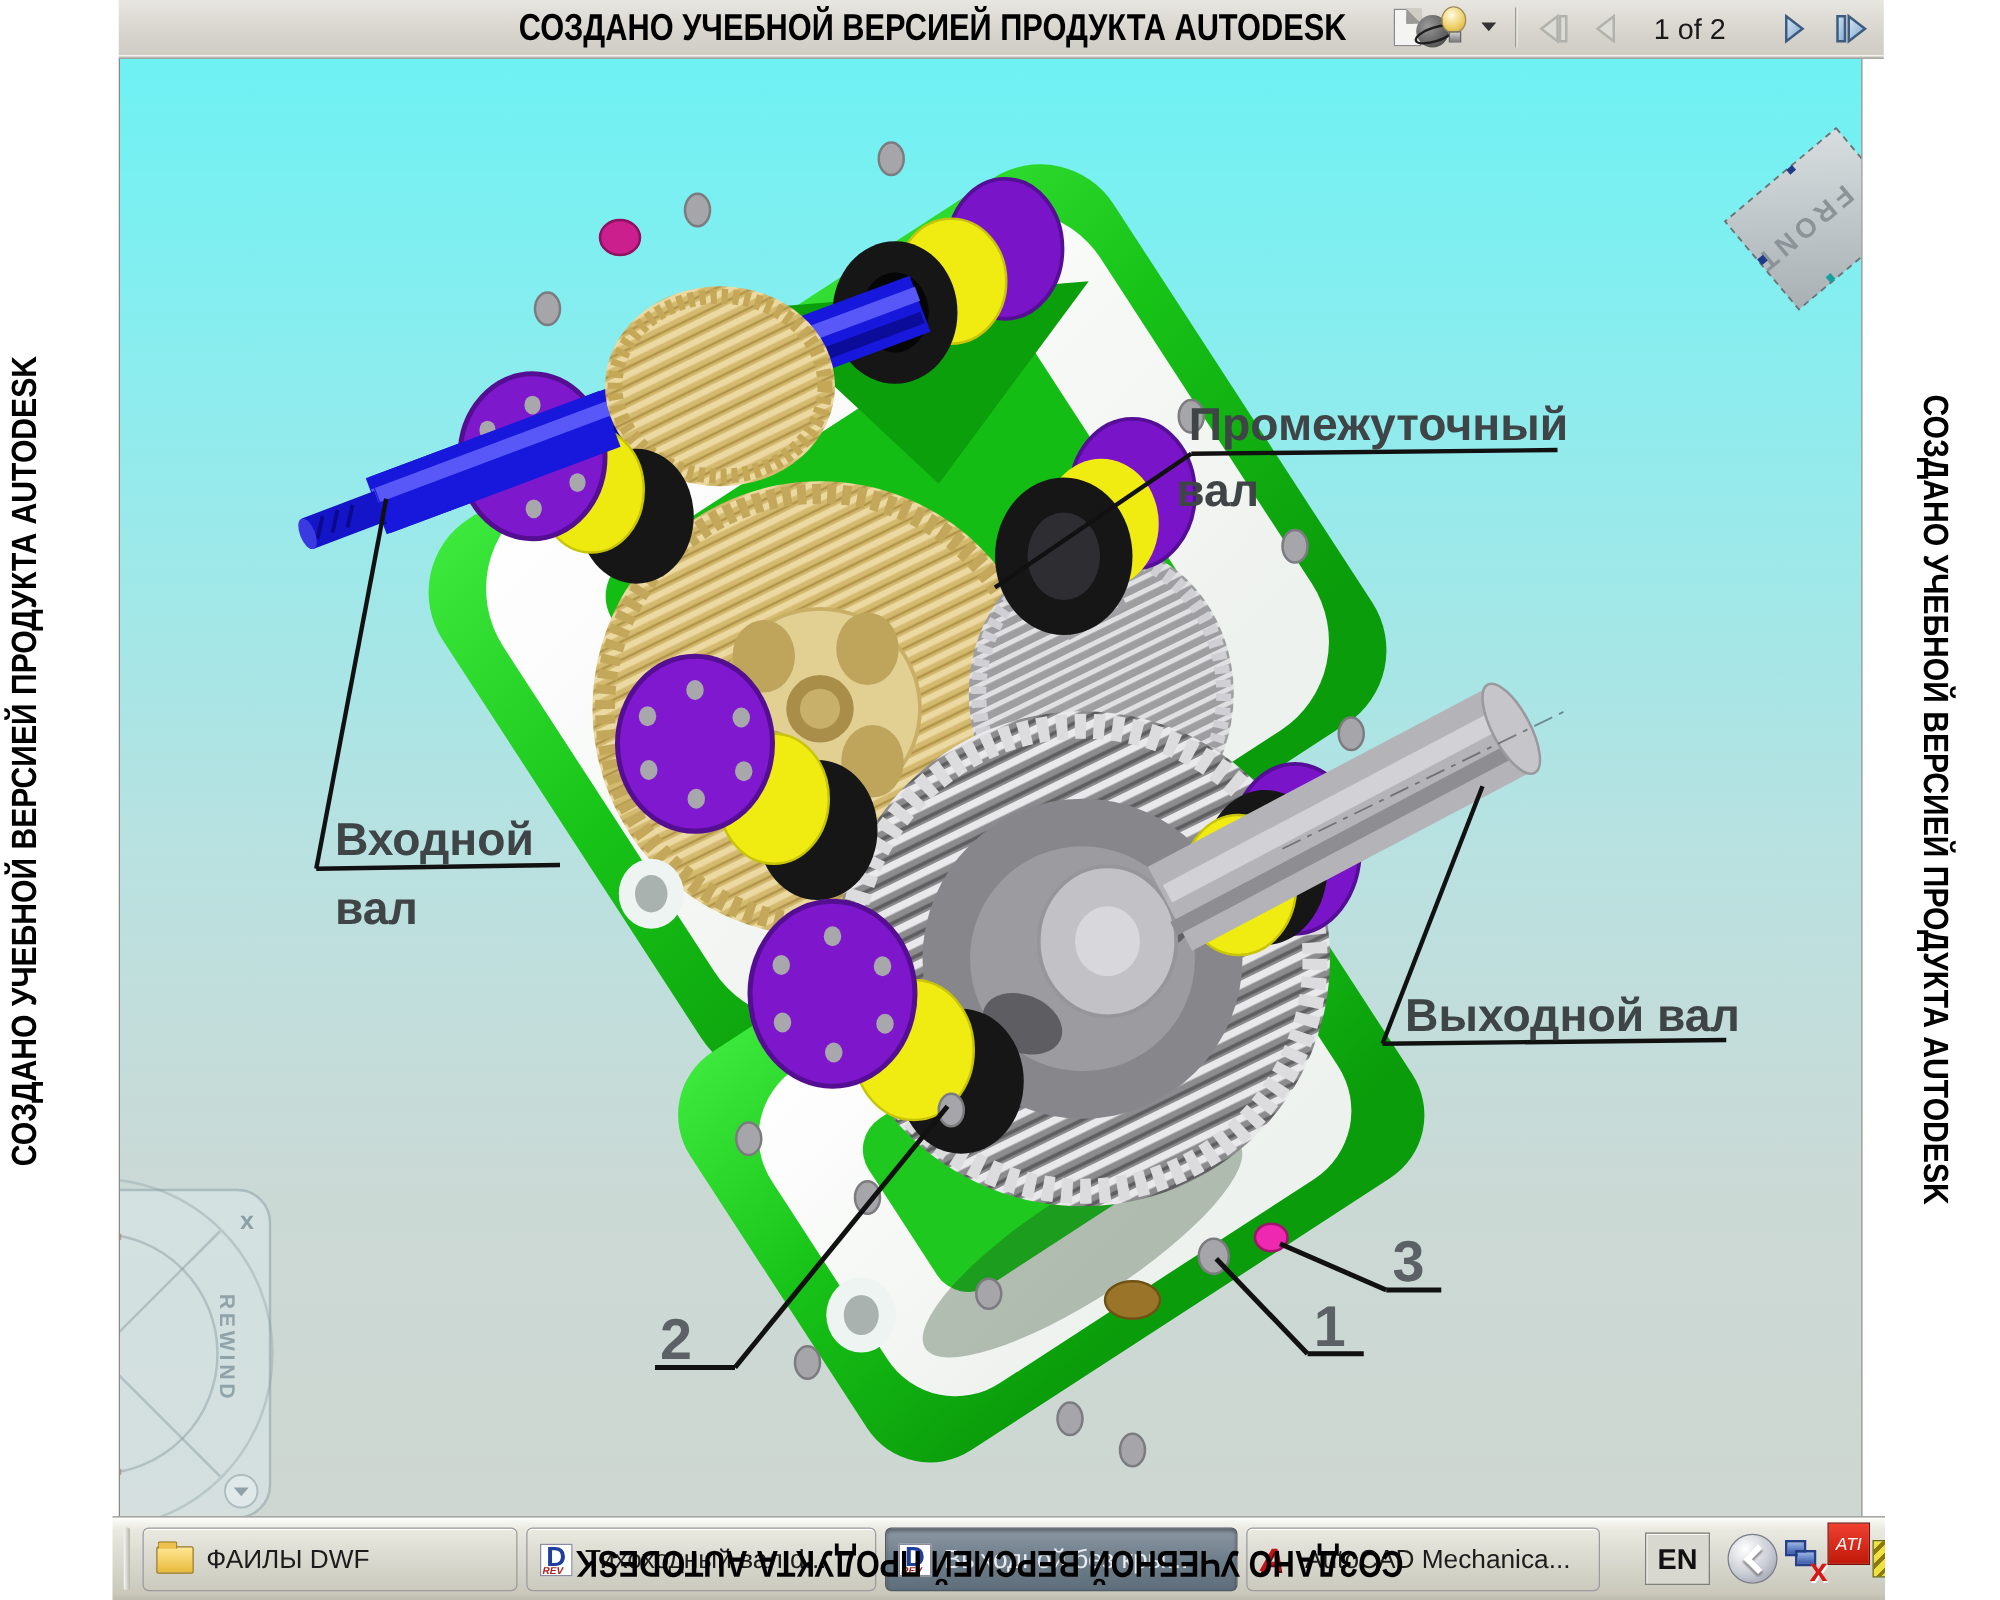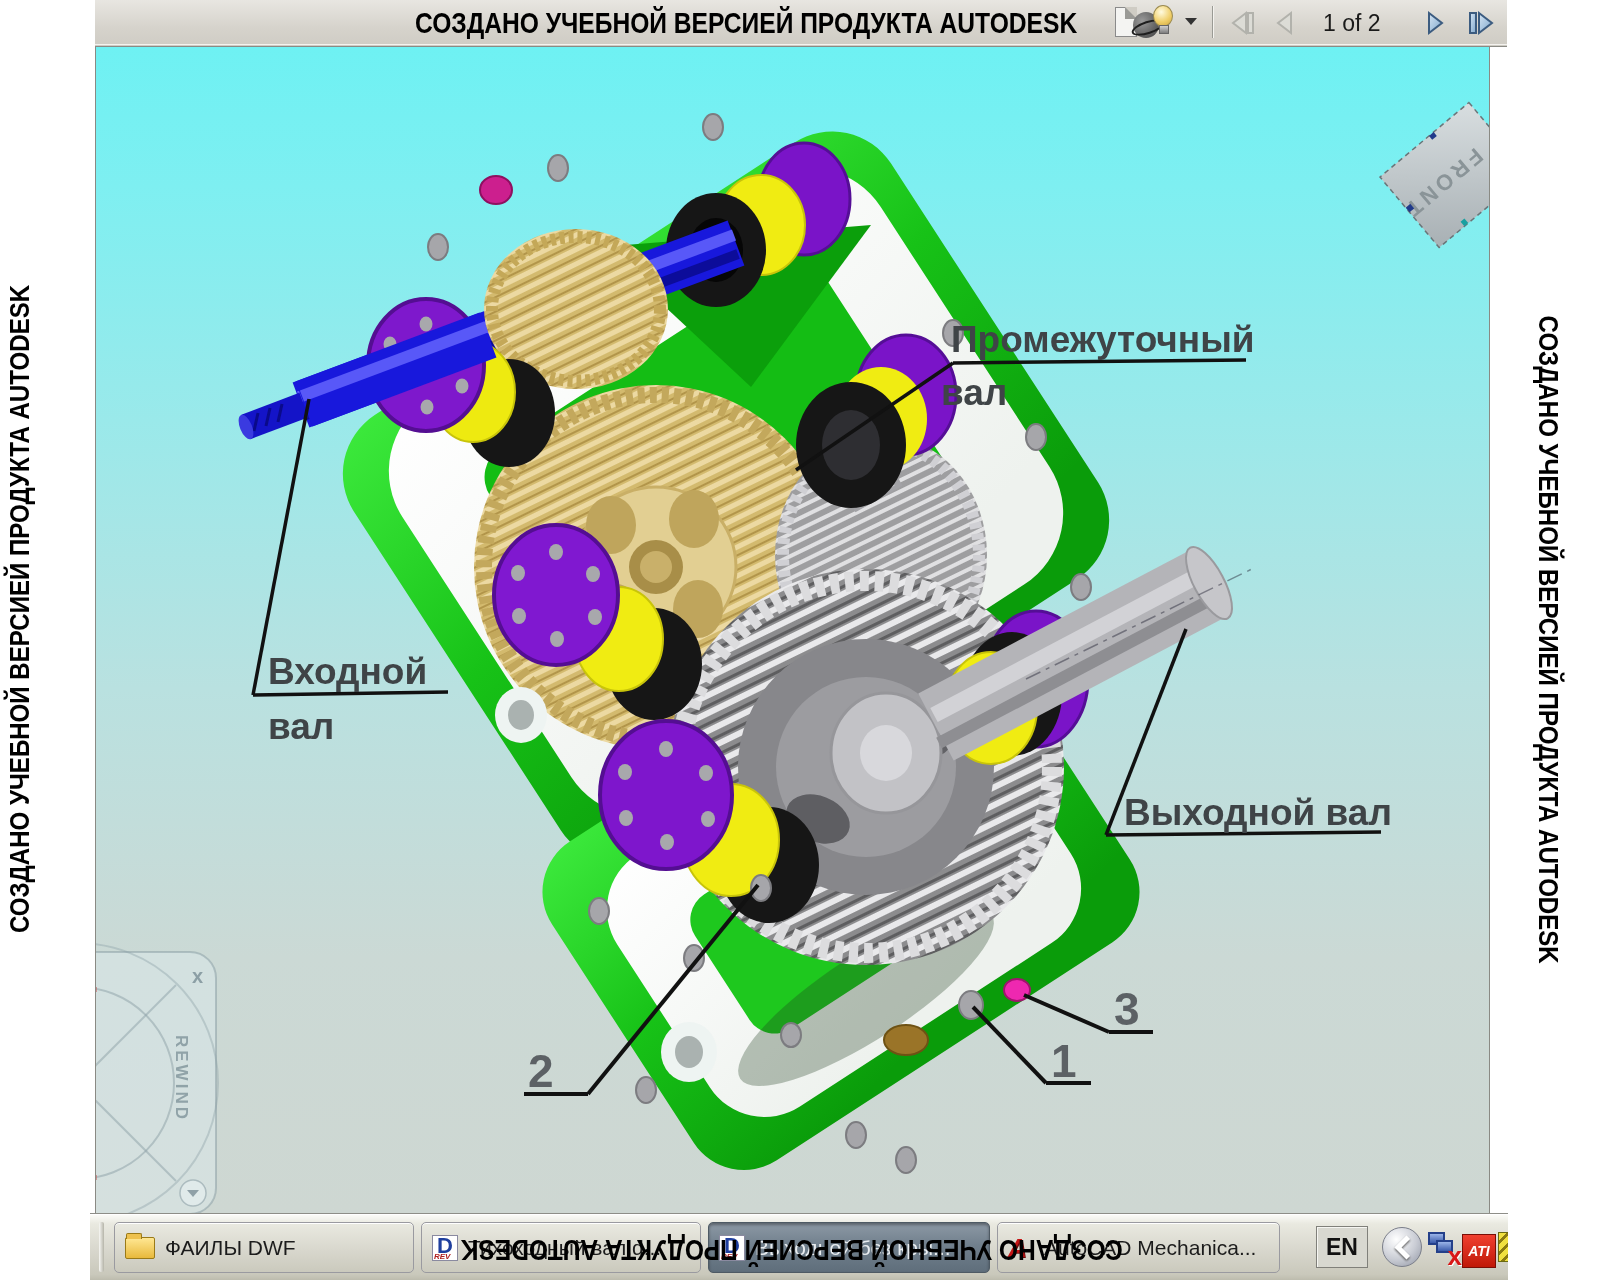--- a/index.html
+++ b/index.html
@@ -76,22 +76,22 @@
   #tray-chevron { position:absolute; left:1292px; top:13px; width:40px; height:40px; border-radius:50%;
                   background:radial-gradient(circle at 35% 30%, #ffffff, #c9ccd4 55%, #8f94a2);
                   border:1px solid #7a7e8a; }
   #tray-chevron:before { content:""; position:absolute; left:15px; top:11px; width:12px; height:12px;
                          border-left:5px solid #fff; border-bottom:5px solid #fff; transform:rotate(45deg);
                          filter:drop-shadow(1px 1px 1px #555); }
   #net-ico { position:absolute; left:1338px; top:18px; width:30px; height:30px; }
   .net-scr { position:absolute; width:17px; height:13px; background:linear-gradient(#9ab4e8,#3a5aaa); border:2px solid #24408a; }
   .net-x { position:absolute; right:-4px; bottom:-4px; color:#d81818; font-size:26px; font-weight:bold; line-height:20px;
            text-shadow:1px 1px 0 #fff; }
-  #ati-ico { position:absolute; left:1372px; top:20px; width:34px; height:34px; background:linear-gradient(#f04030,#c01808);
-             border:1px solid #7a0e06; color:#fff; font-weight:bold; font-style:italic; font-size:14px;
+  #ati-ico { position:absolute; left:1372px; top:4px; width:34px; height:34px; background:linear-gradient(#f04030,#c01808);
+             border:1px solid #7a0e06; color:#fff; font-weight:normal; font-style:italic; font-size:14px;
              display:flex; align-items:center; justify-content:center; }
   #tray-extra { position:absolute; left:1408px; top:18px; width:24px; height:30px;
                 background:repeating-linear-gradient(135deg,#f0e040 0 5px,#8a7a10 5px 8px); border:1px solid #6a6a10; }
 </style>
 </head>
 <body>
 
 <div class="wm" id="wm-top">СОЗДАНО УЧЕБНОЙ ВЕРСИЕЙ ПРОДУКТА AUTODESK</div>
 <div class="wm" id="wm-left">СОЗДАНО УЧЕБНОЙ ВЕРСИЕЙ ПРОДУКТА AUTODESK</div>
 <div class="wm" id="wm-right">СОЗДАНО УЧЕБНОЙ ВЕРСИЕЙ ПРОДУКТА AUTODESK</div>

